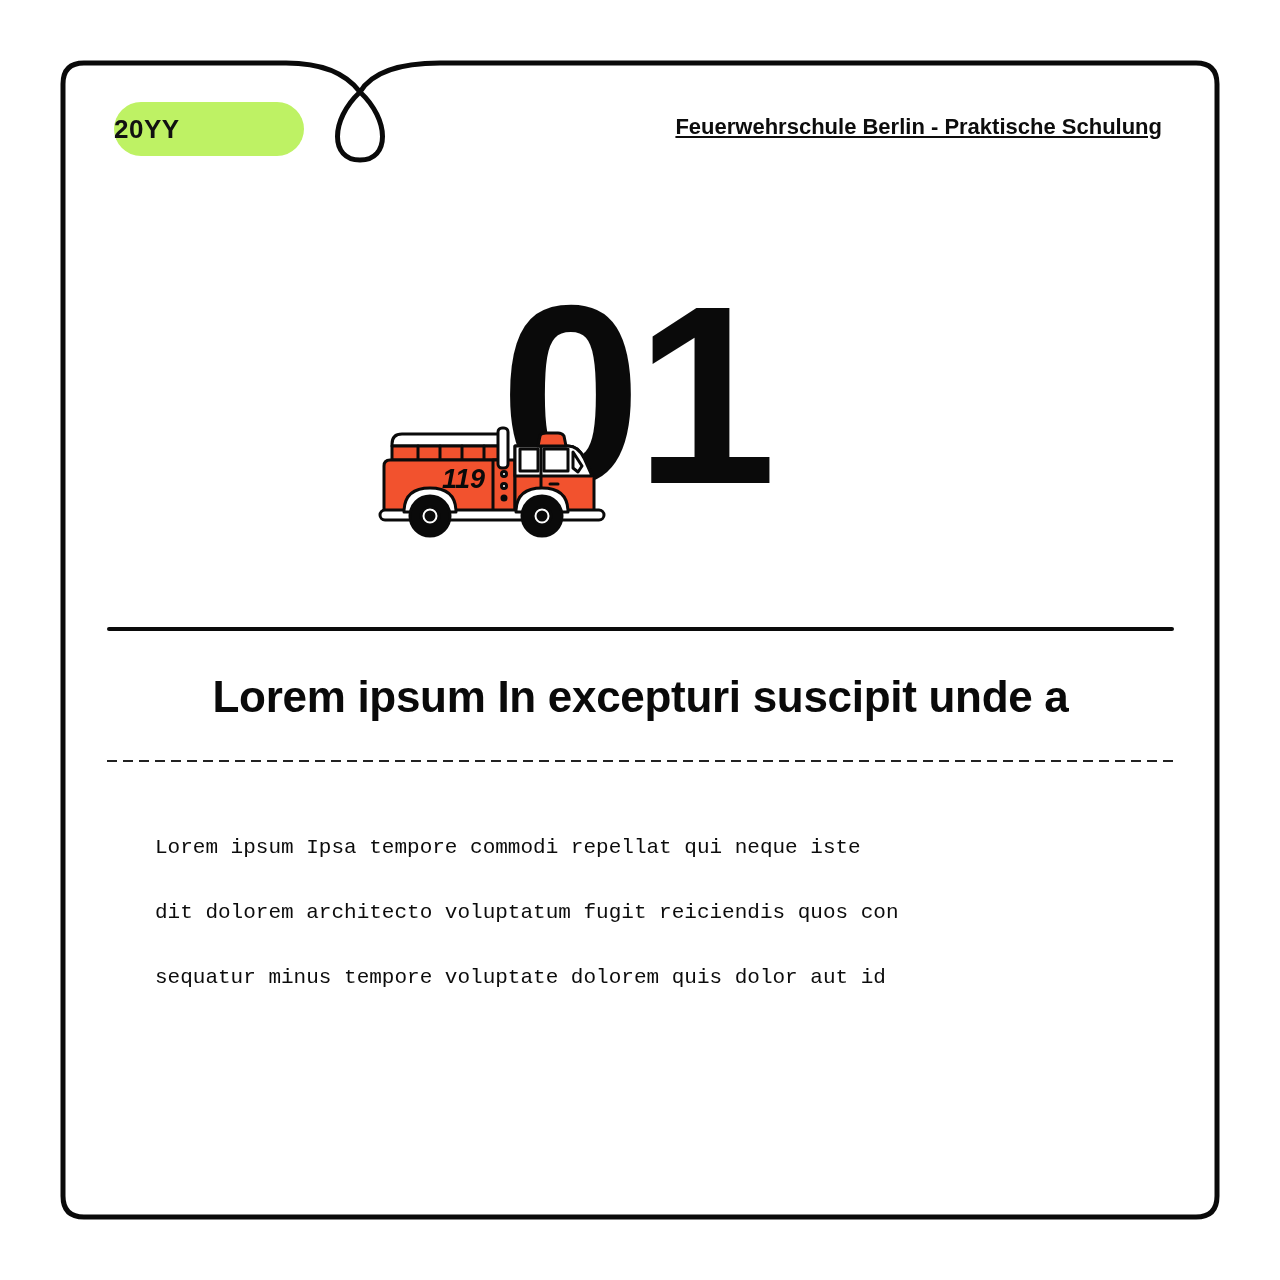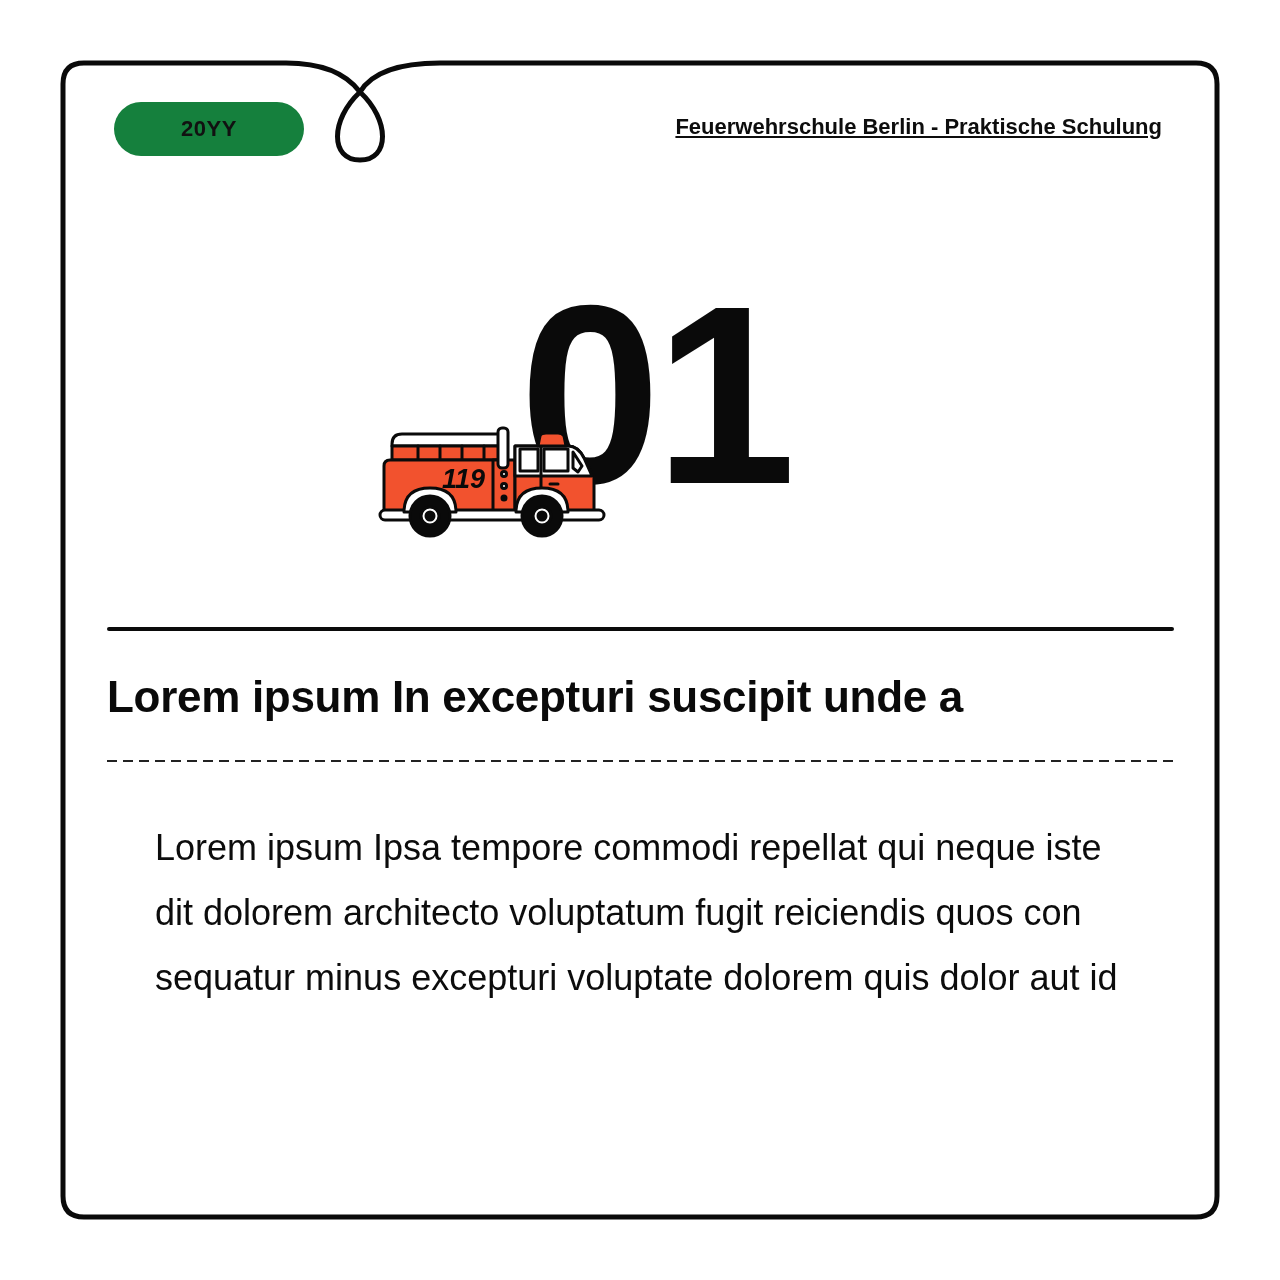--- a/index.html
+++ b/index.html
@@ -3,53 +3,53 @@
   <meta charset="utf-8">
   <style>
     * { box-sizing: border-box; margin: 0; padding: 0; }
     html, body { width: 1280px; height: 1280px; background: #ffffff; overflow: hidden; }
     body { position: relative; font-family: "Liberation Sans", "DejaVu Sans", sans-serif; color: #0b0b0b; }
 
     .card-frame { position: absolute; left: 0; top: 0; width: 1280px; height: 1280px; pointer-events: none; }
 
     .year-badge {
       position: absolute; left: 114px; top: 102px; width: 190px; height: 54px;
-      border-radius: 27px; background: #15803d;
-      display: flex; align-items: center; justify-content: center;
-      font-size: 22px; font-weight: 700; letter-spacing: 0.5px; color: #111;
+      border-radius: 27px; background: #bef264;
+      display: flex; align-items: center; 
+      font-size: 26px; font-weight: 700; letter-spacing: 0.5px; color: #111;
     }
     .header-title {
       position: absolute; right: 118px; top: 114px;
       font-size: 22px; font-weight: 700; color: #0d0d0d; white-space: nowrap; text-decoration: underline;
     }
 
     .big-number {
       position: absolute; left: 500px; top: 268px; width: 290px; height: 260px;
       font-size: 254px; font-weight: 700; line-height: 1; letter-spacing: -6px;
-      color: #0a0a0a; text-align: right;
+      color: #0a0a0a; text-align: left;
     }
 
     .truck { position: absolute; left: 378px; top: 424px; width: 230px; height: 118px; }
 
     .rule-solid { position: absolute; left: 107px; top: 627px; width: 1067px; height: 4px; background: #0a0a0a; border-radius: 2px; }
 
     .section-title {
       position: absolute; left: 107px; width: 1067px; top: 672px;
-      font-size: 44px; font-weight: 700; color: #0a0a0a; letter-spacing: -0.3px;
+      text-align: center; font-size: 44px; font-weight: 700; color: #0a0a0a; letter-spacing: -0.3px;
     }
 
     .rule-dashed {
       position: absolute; left: 107px; top: 760px; width: 1067px; height: 2px;
       background-image: linear-gradient(to right, #222 0 10px, transparent 10px 16px);
       background-size: 16px 2px; background-repeat: repeat-x;
     }
 
     .body-text {
       position: absolute; left: 155px; top: 815px; width: 990px;
-      font-size: 36px; line-height: 65px; color: #0c0c0c; font-weight: 400;
+      font-size: 21px; line-height: 65px; color: #0c0c0c; font-weight: 400; font-family: Liberation Mono, monospace;
     }
     .body-text span { display: block; white-space: nowrap; }
   </style>
 </head>
 <body>
 
 <svg class="card-frame" viewBox="0 0 1280 1280" xmlns="http://www.w3.org/2000/svg">
   <path d="M 286 63 L 84 63 Q 63 63 63 84 L 63 1196 Q 63 1217 84 1217 L 1196 1217 Q 1217 1217 1217 1196 L 1217 84 Q 1217 63 1196 63 L 440 63
            C 400 63 372 72 360 92
            C 330 120 330 160 360 160
@@ -111,14 +111,14 @@
 
 <div class="rule-solid"></div>
 
 <h2 class="section-title">Lorem ipsum In excepturi suscipit unde a</h2>
 
 <div class="rule-dashed"></div>
 
 <div class="body-text">
   <span>Lorem ipsum Ipsa tempore commodi repellat qui neque iste</span>
   <span>dit dolorem architecto voluptatum fugit reiciendis quos con</span>
-  <span>sequatur minus excepturi voluptate dolorem quis dolor aut id</span>
+  <span>sequatur minus tempore voluptate dolorem quis dolor aut id</span>
 </div>
 
 </body></html>

